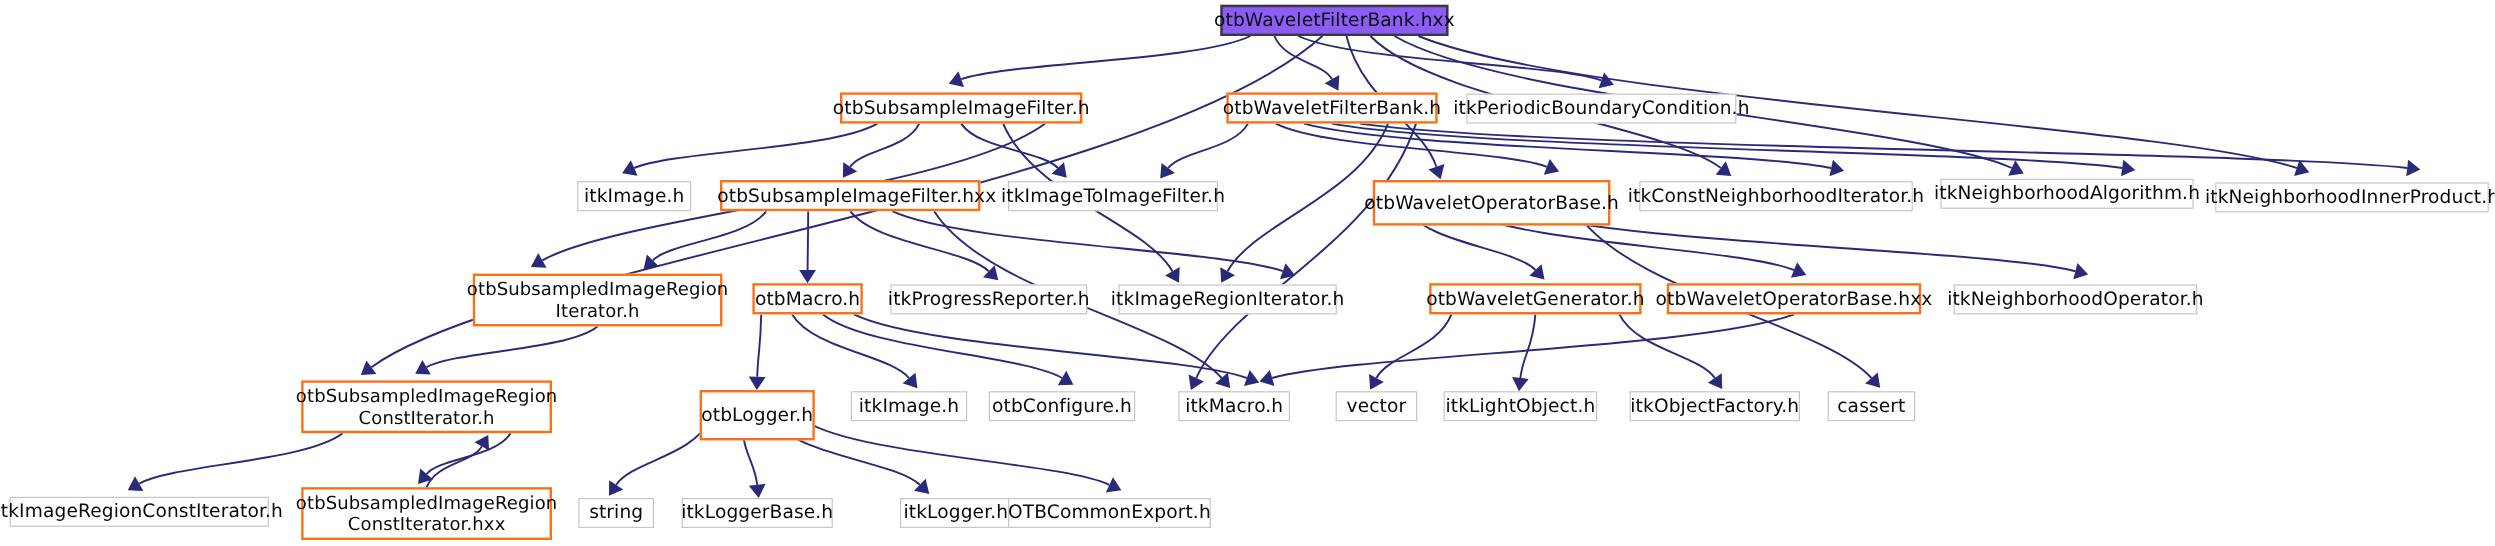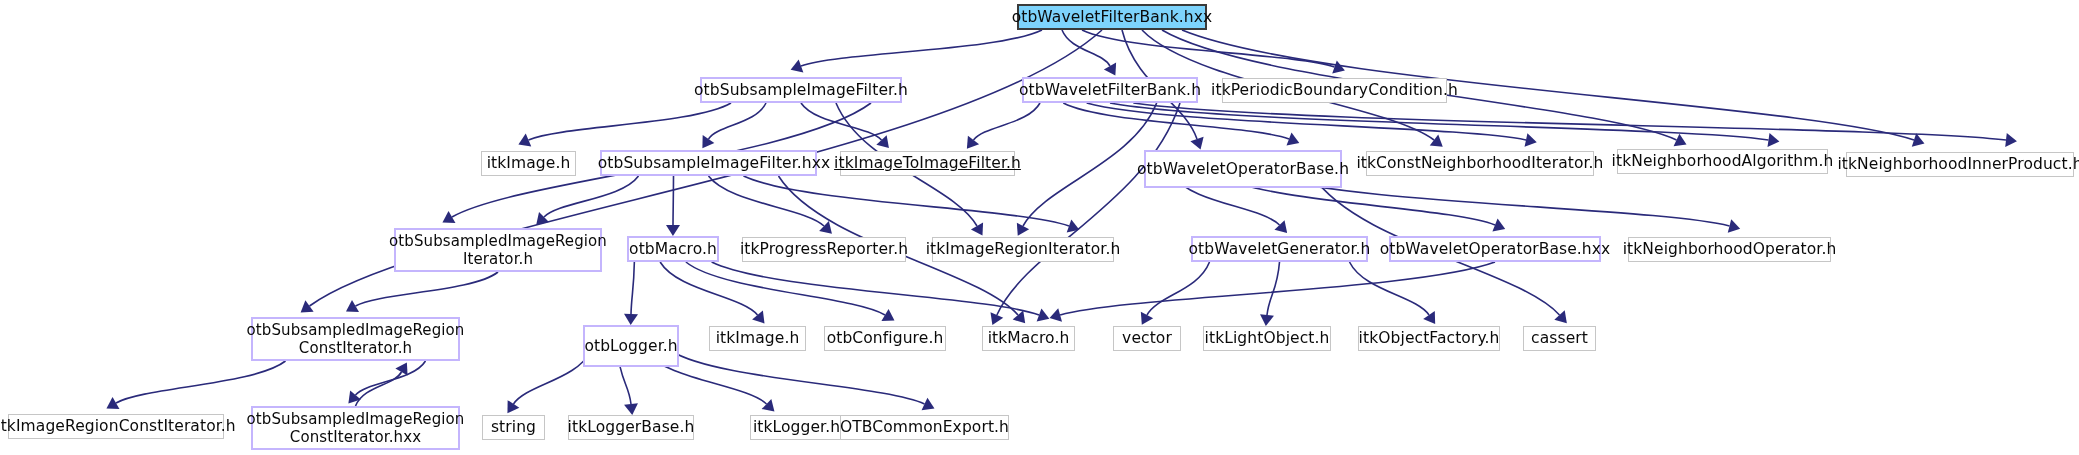--- a/index.html
+++ b/index.html
@@ -24,22 +24,22 @@
     text-align:center;
     line-height:1.18;
     font-size:15.5px;
     color:#0a0a0a;
     background:#ffffff;
     white-space:pre-line;
     letter-spacing:0.1px;
     padding:0 5px;
   }
   .node.thin{border:1px solid #c6c6c6;}
-  .node.bold{border:2px solid #c4b5fd;}
-  .node.current{border:2px solid #3a3a3a;background:#7dd3fc;}
+  .node.bold{border:2px solid #f97316;}
+  .node.current{border:2px solid #3a3a3a;background:#8b5cf6;}
   .node.two-line{line-height:1.22;font-size:15px;}
 </style>
 </head>
 <body>
 
 <div id="graph-root">
   <svg id="edge-layer" viewBox="0 0 2079 455" preserveAspectRatio="none">
       <path class="edge-path" d="M 1042 30 C 998.62 51.150000000000006, 840.524 51.9, 801 66"></path>
       <polygon class="edge-head" points="790.6395348922578,69.69604690869258 798.6479701490139,59.406976749618586 803.3520298509861,72.5930232503814"></polygon>
       <path class="edge-path" d="M 1062 30 C 1070.64 51.150000000000006, 1102.128 51.9, 1110 66"></path>
@@ -131,21 +131,21 @@
       <path class="edge-path" d="M 671.3199999999999 351 C 716.8924 379.8, 882.97848 384.8, 924.5 404"></path>
       <polygon class="edge-head" points="934.484236673243,408.6168190404943 921.5620242469582,410.35360515570005 927.4379757530418,397.64639484429995"></polygon>
     </svg>
   <div id="node-layer">
       <div class="node current" style="left: 1017px; top: 4px; width: 190px; height: 26px;">otbWaveletFilterBank.hxx</div>
       <div class="node bold" style="left: 700px; top: 77px; width: 202px; height: 26px;">otbSubsampleImageFilter.h</div>
       <div class="node bold" style="left: 1022px; top: 77px; width: 176px; height: 26px;">otbWaveletFilterBank.h</div>
       <div class="node thin" style="left: 1222px; top: 78px; width: 225px; height: 25px;">itkPeriodicBoundaryCondition.h</div>
       <div class="node thin" style="left: 481px; top: 151px; width: 95px; height: 25px;">itkImage.h</div>
       <div class="node bold" style="left: 600px; top: 150px; width: 217px; height: 26px; padding-left: 16px;">otbSubsampleImageFilter.hxx</div>
-      <div class="node thin" style="left: 840px; top: 151px; width: 175px; height: 25px; text-decoration: underline;">itkImageToImageFilter.h</div>
+      <div class="node thin" style="left: 840px; top: 151px; width: 175px; height: 25px;">itkImageToImageFilter.h</div>
       <div class="node bold" style="left: 1144px; top: 150px; width: 198px; height: 38px;">otbWaveletOperatorBase.h</div>
       <div class="node thin" style="left: 1366px; top: 151px; width: 228px; height: 25px;">itkConstNeighborhoodIterator.h</div>
       <div class="node thin" style="left: 1617px; top: 149px; width: 211px; height: 25px;">itkNeighborhoodAlgorithm.h</div>
       <div class="node thin" style="left: 1846px; top: 152px; width: 228px; height: 25px;">itkNeighborhoodInnerProduct.h</div>
       <div class="node bold two-line" style="left: 394px; top: 228px; width: 208px; height: 44px;">otbSubsampledImageRegion
 Iterator.h</div>
       <div class="node bold" style="left: 627px; top: 236px; width: 92px; height: 26px;">otbMacro.h</div>
       <div class="node thin" style="left: 742px; top: 237px; width: 164px; height: 25px;">itkProgressReporter.h</div>
       <div class="node thin" style="left: 932px; top: 237px; width: 182px; height: 25px;">itkImageRegionIterator.h</div>
       <div class="node bold" style="left: 1191px; top: 236px; width: 177px; height: 26px;">otbWaveletGenerator.h</div>

